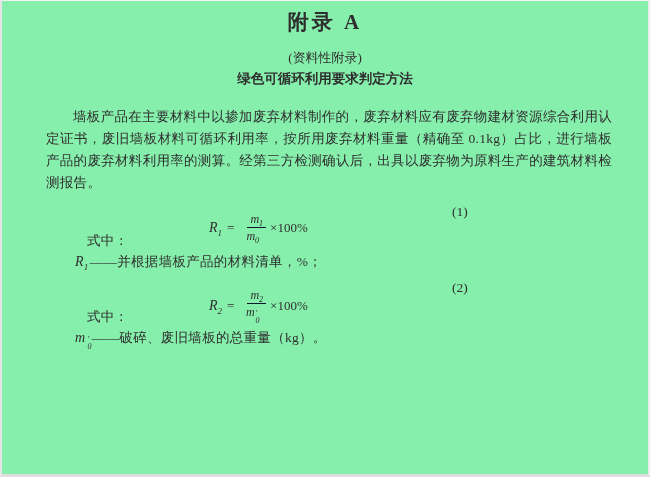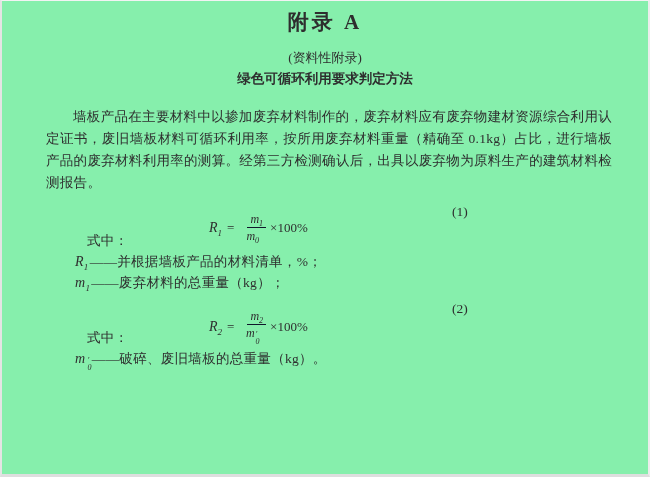--- a/index.html
+++ b/index.html
@@ -66,23 +66,20 @@
       <span class="times">×100%</span>
     </span>
     <span class="fnum">(1)</span>
   </div>
 
   <div class="where">
     <div class="where-label">式中：</div>
     <div class="where-item">
       <span class="fvar"><span>R</span><sub>1</sub></span><span class="desc">——并根据墙板产品的材料清单，%；</span>
     </div>
-    <div class="where-item">
-      <span class="fvar"><span>m</span><sub>1</sub></span><span class="desc">——废弃材料的总重量（kg）；</span>
-    </div>
   </div>
 
 
   <div class="formula-row">
     <span class="formula">
       <span class="fvar"><span>R</span><sub>2</sub></span>
       <span class="eq">=</span>
       <span class="frac">
         <span class="num"><span class="fvar"><span>m</span><sub>2</sub></span></span>
         <span class="den"><span class="fvar">m</span><span class="subsup">

